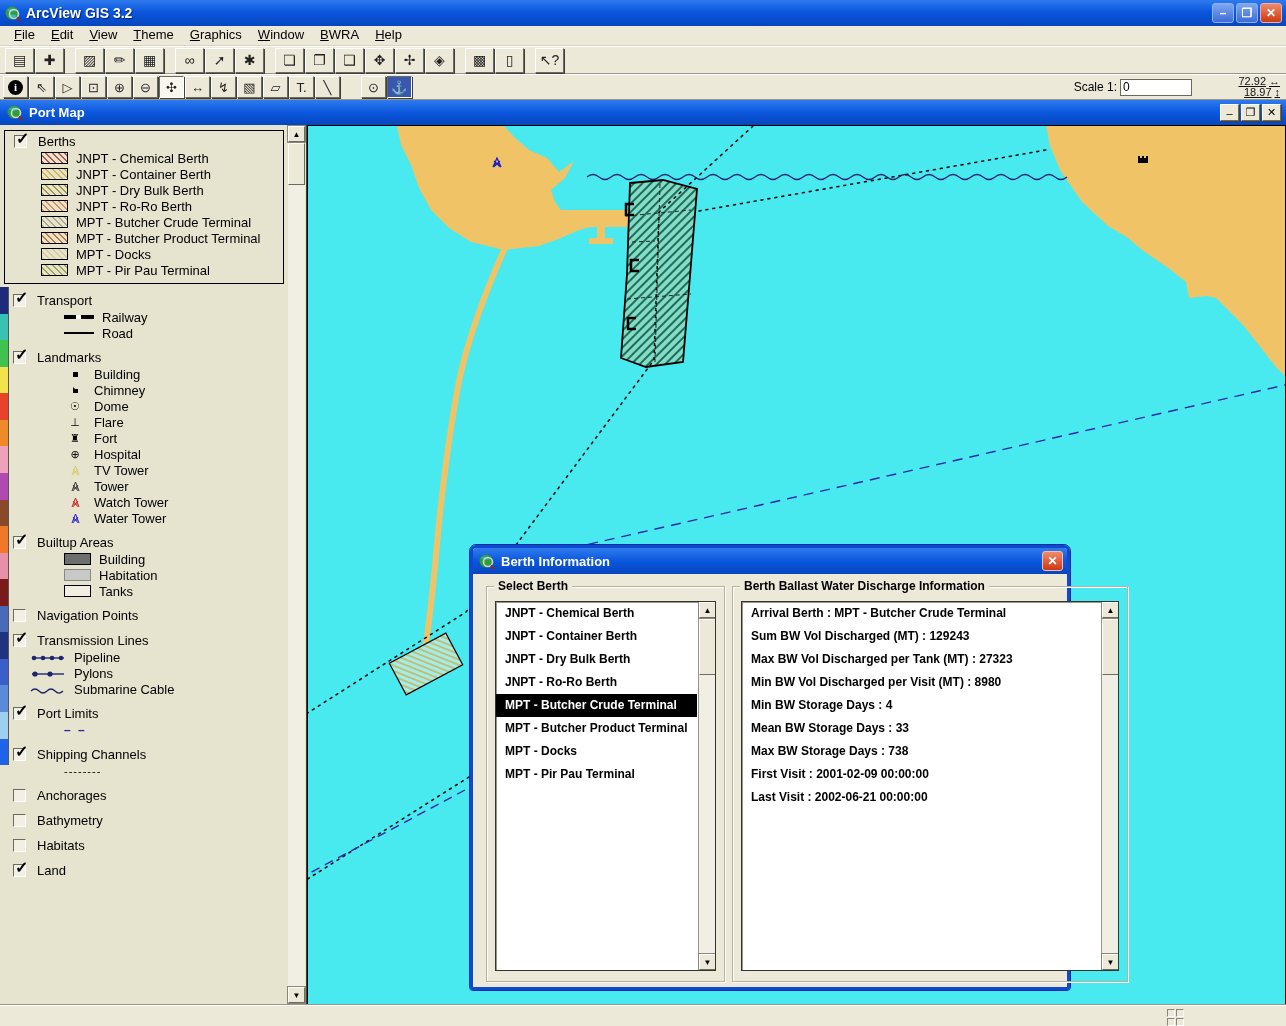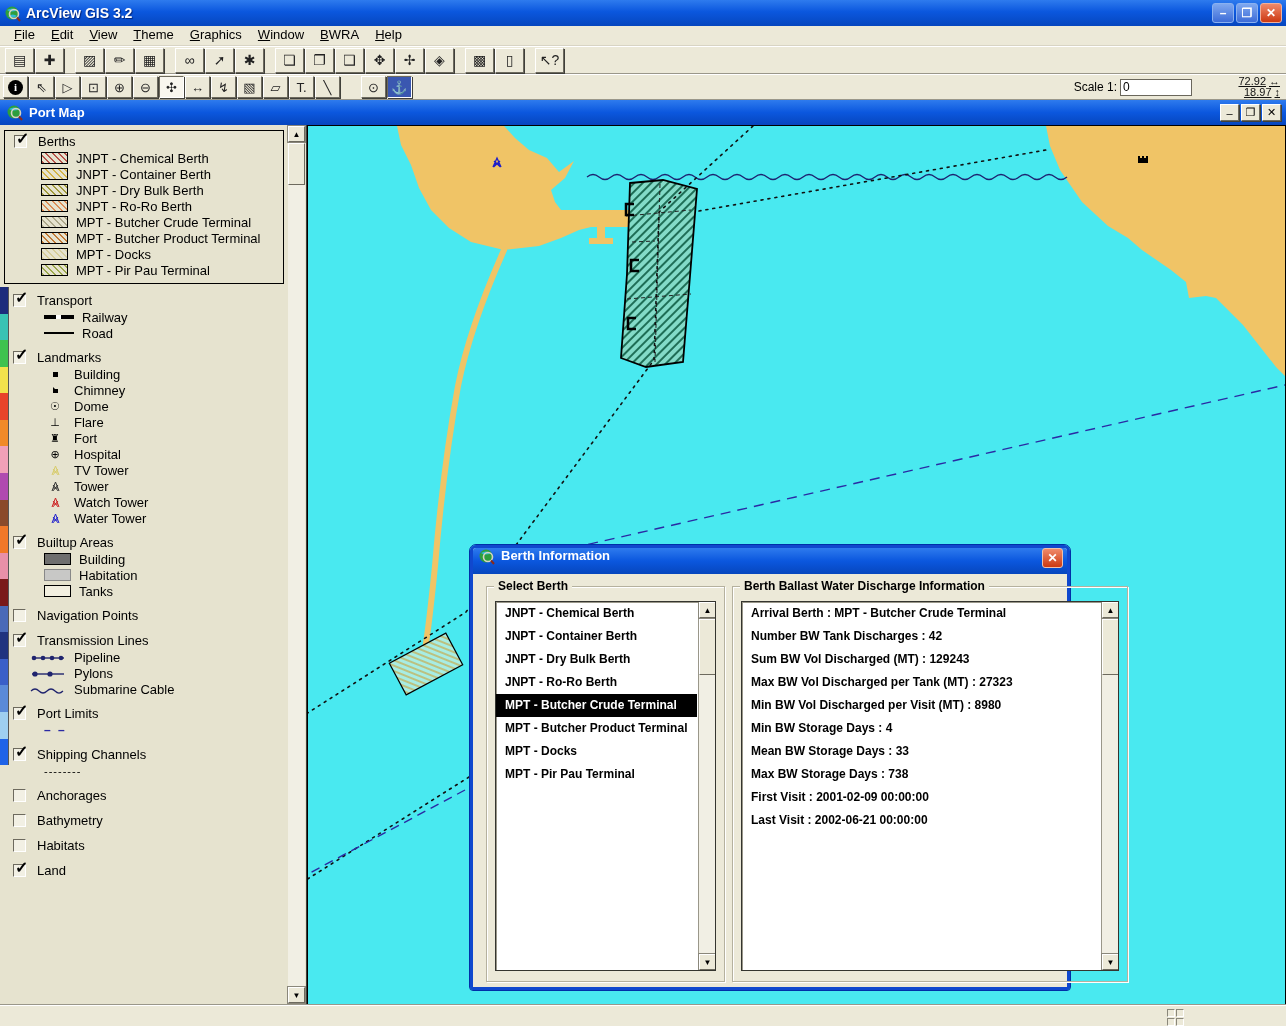--- a/index.html
+++ b/index.html
@@ -61,21 +61,21 @@
   
   #legendpanel { position:absolute; left:0; top:125px; width:307px; height:880px;
     background:#E6E3CF; border-right:1px solid #40403A; }
   #legendcontent { position:absolute; left:0; top:5px; width:288px; }
   .lg-group { margin-top:8px; }
   .lg-head { display:flex; align-items:center; height:17px; }
   .cb { width:13px; height:13px; margin-left:13px; background:#F2F0E4;
     border:1px solid; border-color:#6D6A5E #FFFFFF #FFFFFF #6D6A5E; position:relative; flex:none; }
   .cb .mark { position:absolute; left:1px; top:-7px; font-size:16px; font-weight:bold; color:#000; }
   .lg-head .glabel { margin-left:11px; }
-  .lg-item { display:flex; align-items:center; height:16px; padding-left:44px; }
+  .lg-item { display:flex; align-items:center; height:16px; padding-left:64px; }
   .lg-item .ilabel { margin-left:8px; white-space:nowrap; }
   .swatch { width:27px; height:12px; border:1px solid #000; flex:none;
     background:repeating-linear-gradient(45deg, var(--c) 0 1.5px, rgba(0,0,0,0) 1.5px 4.5px); }
   .swatch.solid { background:var(--c); }
   .active-theme { border:1px solid #000; width:280px; margin-left:4px; padding:2px 0 5px 0; }
   .active-theme .cb { margin-left:9px; }
   .active-theme .lg-item { padding-left:36px; }
   .lm-sym { width:22px; text-align:center; font-size:11px; line-height:11px; flex:none;
     display:flex; align-items:center; justify-content:center; }
   .railsym { width:30px; height:4px; flex:none;
@@ -99,21 +99,21 @@
   
   #map { position:absolute; left:307px; top:125px; width:979px; height:880px;
     border:1px solid #000; background:#49E9F0; }
   #map svg { display:block; }
 
   
   #dialog { position:absolute; left:470px; top:545px; width:600px; height:445px;
     background:#ECE9D8; border:3px solid #1048CE; outline:1px solid #0030A8;
     border-radius:6px 6px 3px 3px; z-index:100; }
   #dlg-title { height:26px; background:linear-gradient(180deg,#2E7BEE 0%,#0B57DE 50%,#0646BE 100%);
-    border-radius:3px 3px 0 0; display:flex; padding:0 4px 0 5px; }
+    border-radius:3px 3px 0 0; display:flex; align-items:center; padding:0 4px 0 5px; }
   #dlg-title .ttl { color:#fff; font-weight:bold; font-size:13px; margin-left:6px; }
   #dlg-close { margin-left:auto; width:21px; height:20px; border-radius:3px;
     background:linear-gradient(180deg,#F08A6A,#CC3912); border:1px solid #F0C0AC;
     color:#fff; font-weight:bold; font-size:12px; display:flex; align-items:center; justify-content:center; cursor:default; }
   .groupbox { position:absolute; border:1px solid #B5B19E;
     box-shadow:inset 1px 1px 0 #FFFFFF, 1px 1px 0 #FFFFFF; }
   .groupbox .glab { position:absolute; top:-8px; left:7px; background:#ECE9D8;
     padding:0 4px; font-size:12px; font-weight:bold; }
   #grp-select { left:13px; top:38px; width:239px; height:396px; }
   #grp-info { left:259px; top:38px; width:396px; height:396px; }
@@ -657,21 +657,20 @@
         <div class="sthumb" style="top:17px;height:56px"></div>
         <div class="sbtn down">▼</div>
       </div>
     </div>
   </div>
 
   <div id="grp-info" class="groupbox">
     <span class="glab">Berth Ballast Water Discharge Information</span>
     <div class="listbox">
       <div class="litem">Arrival Berth : MPT - Butcher Crude Terminal</div>
-      <div class="litem">Number BW Tank Discharges : 42</div>
       <div class="litem">Sum BW Vol Discharged (MT) : 129243</div>
       <div class="litem">Max BW Vol Discharged per Tank (MT) : 27323</div>
       <div class="litem">Min BW Vol Discharged per Visit (MT) : 8980</div>
       <div class="litem">Min BW Storage Days : 4</div>
       <div class="litem">Mean BW Storage Days : 33</div>
       <div class="litem">Max BW Storage Days : 738</div>
       <div class="litem">First Visit : 2001-02-09 00:00:00</div>
       <div class="litem">Last Visit : 2002-06-21 00:00:00</div>
       <div class="lb-sbar">
         <div class="sbtn">▲</div>

